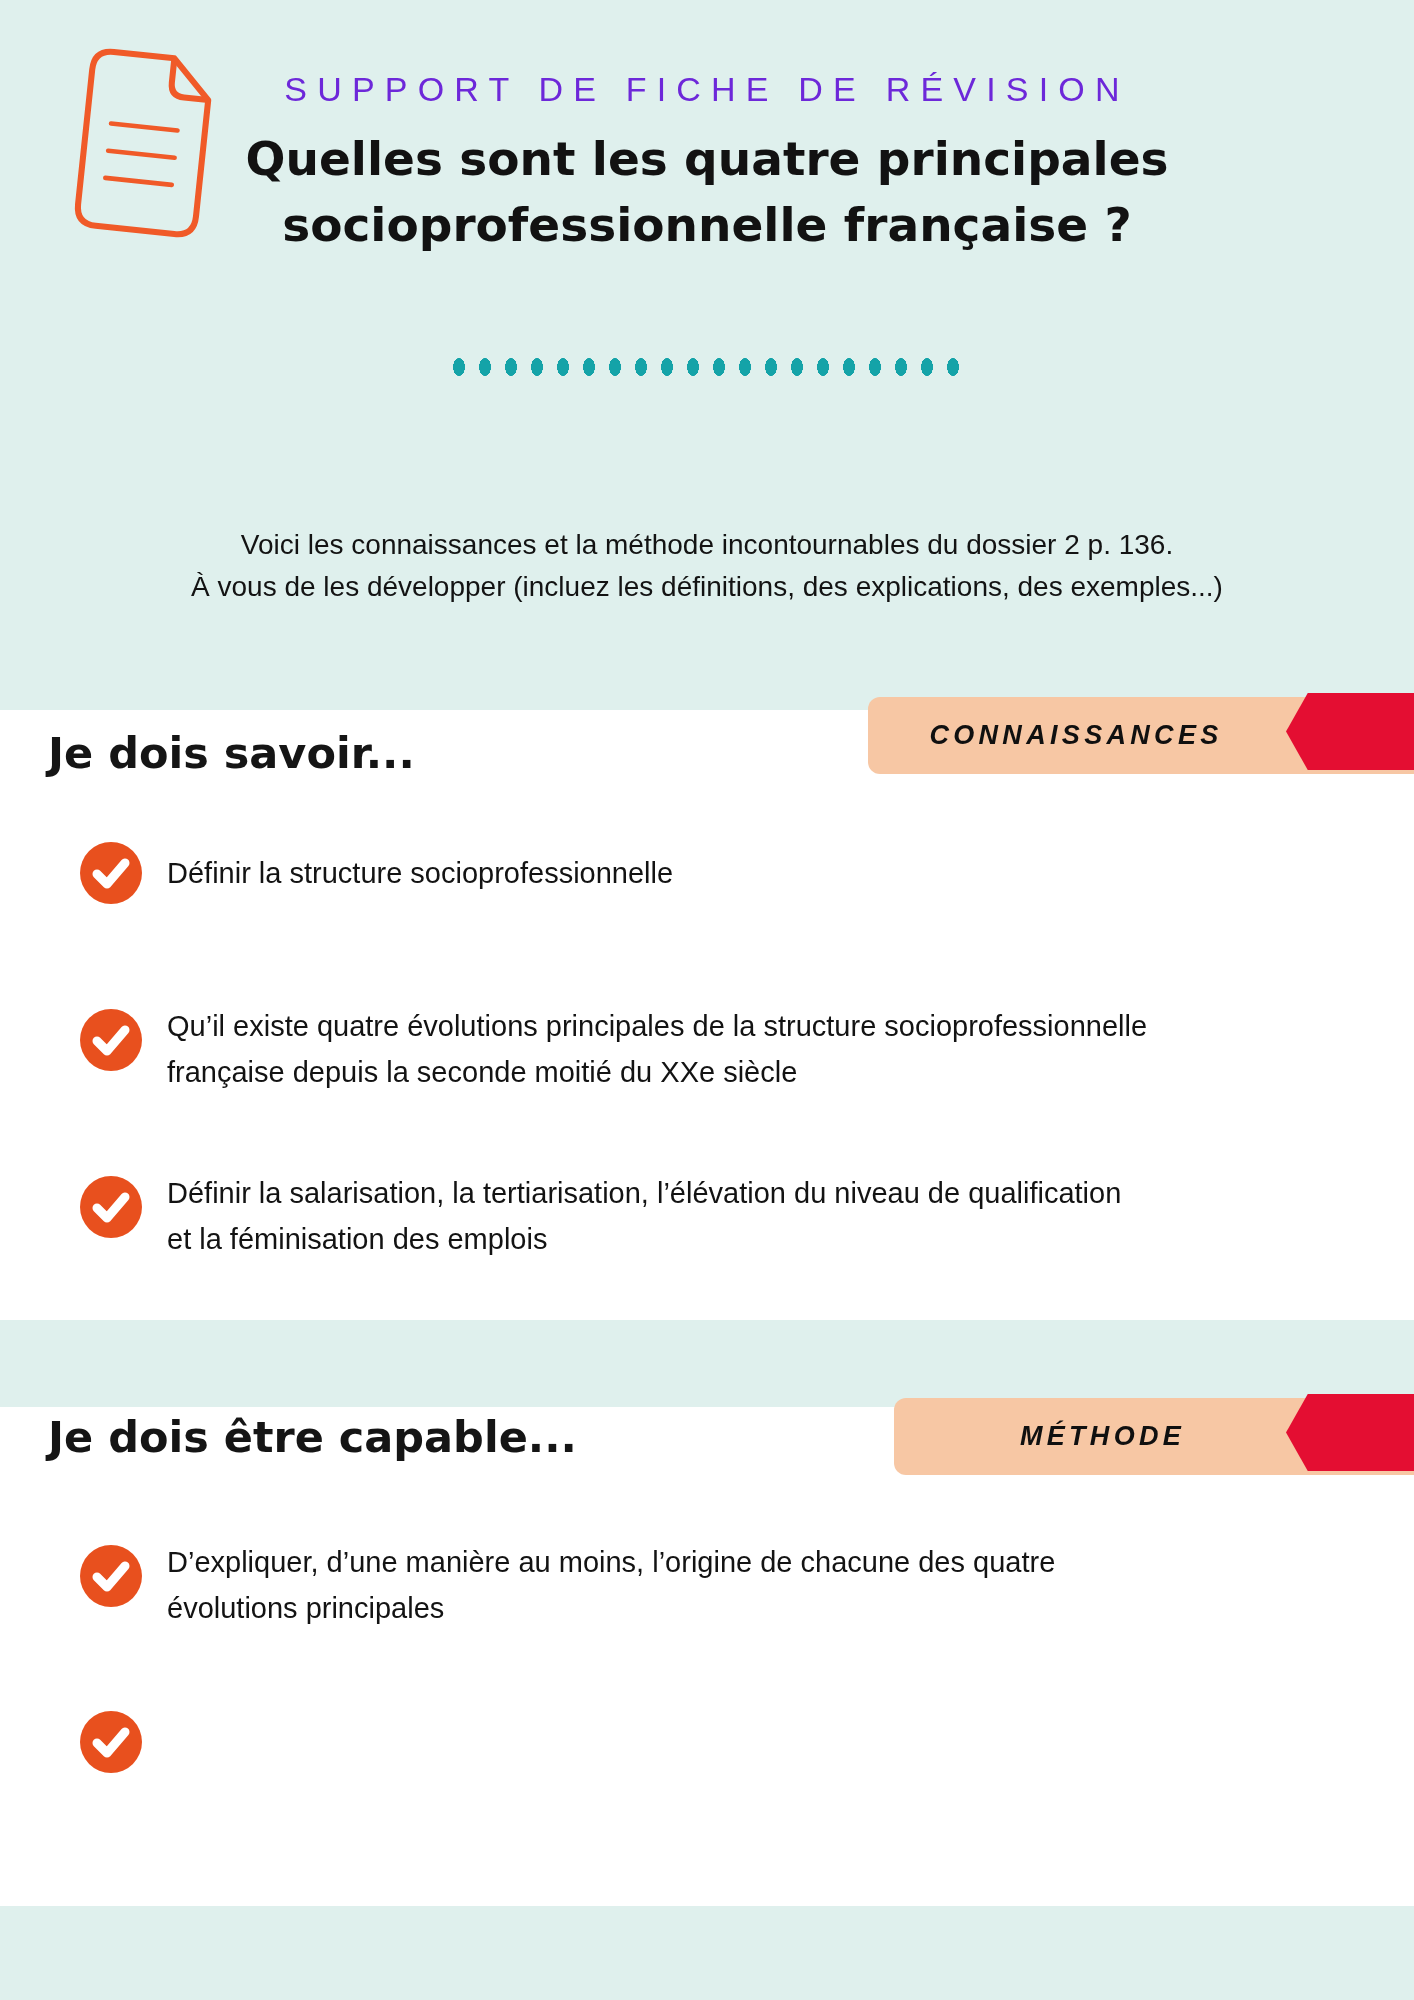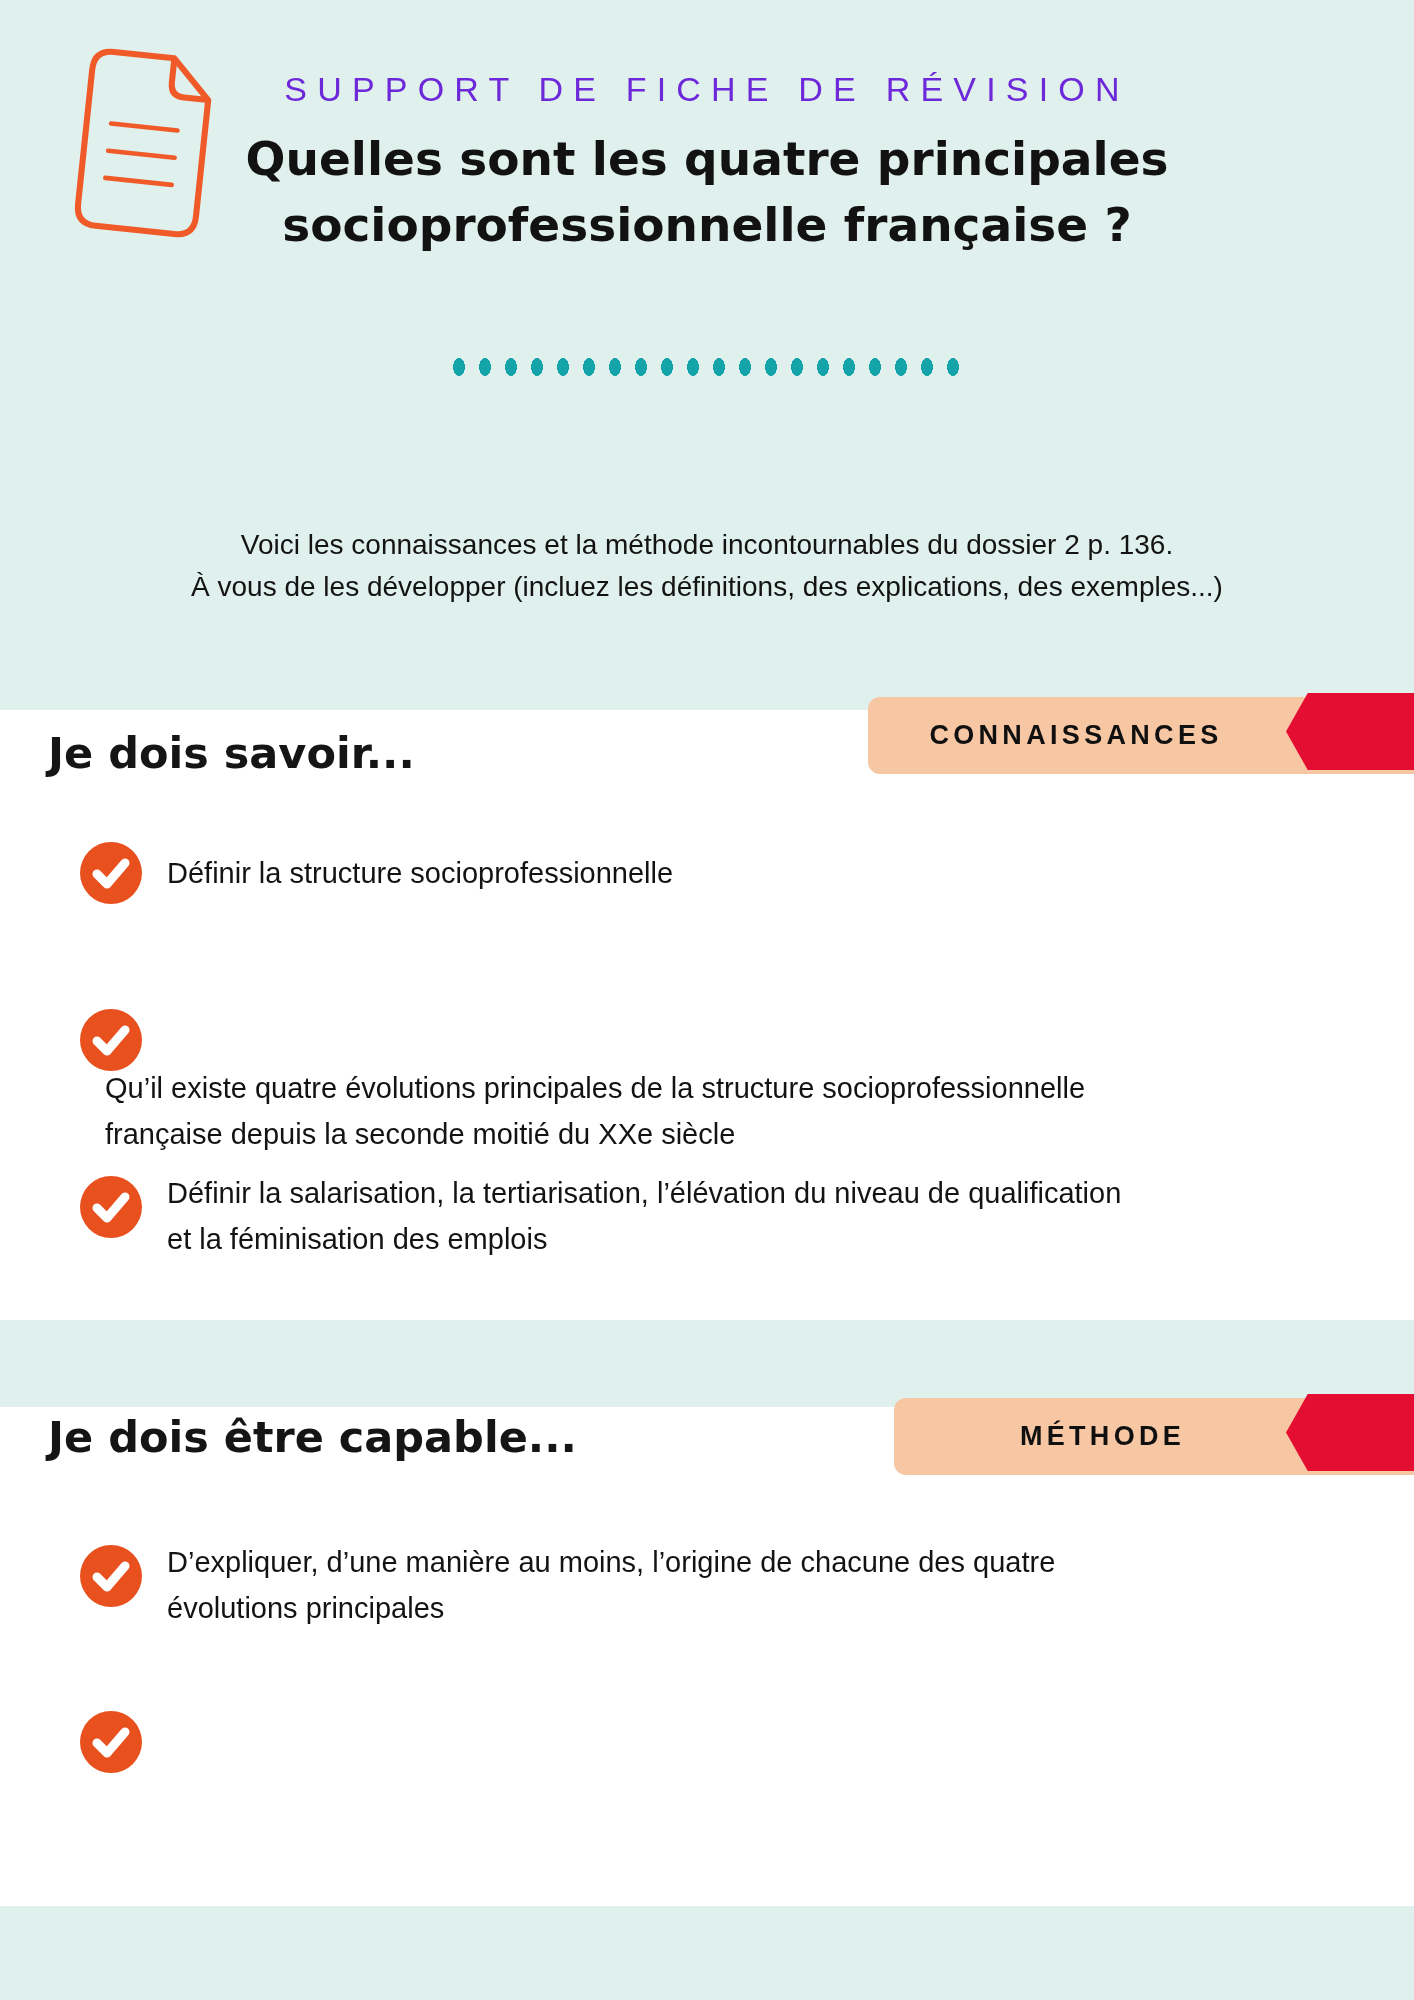--- a/index.html
+++ b/index.html
@@ -52,21 +52,21 @@
     position:absolute;left:48px;
     font-family:"DejaVu Sans", sans-serif;
     font-weight:700;font-size:43px;color:#151515;
   }
   .sec-heading.h1{top:728px;}
   .sec-heading.h2{top:1412px;}
   
   .badge{
     position:absolute;height:77px;background:#f7c7a4;
     border-radius:12px 0 0 12px;
-    display:flex;align-items:center;justify-content:center;
+    display:flex;align-items:center;justify-content:center;font-style:italic;
   }
   .badge .badge-label{
     font-weight:700;font-size:27px;letter-spacing:0.16em;color:#101010;
     padding-right:130px;
   }
   .badge.b1{left:868px;top:697px;right:0;}
   .badge.b2{left:894px;top:1398px;right:0;padding-left:27px;}
   .ribbon{
     position:absolute;width:128px;height:77px;background:#e40e32;
     clip-path:polygon(17% 0, 100% 0, 100% 100%, 17% 100%, 0 50%);
@@ -81,21 +81,21 @@
   .check{flex:0 0 62px;width:62px;height:62px;}
   .check svg{display:block;width:62px;height:62px;}
   .item-text{
     margin-left:25px;
     font-size:29px;line-height:46px;color:#131313;
   }
   .item.one-line .item-text{padding-top:8px;}
   .item.two-line .item-text{margin-top:-6px;}
   .item.three-line .item-text{margin-top:-2px;}
   .item.i1{top:842px;}
-  .item.i2{top:1009px;flex-direction:column;}
+  .item.i2{top:1009px;}
   .item.i3{top:1176px;}
   .item.i4{top:1545px;}
   .item.i5{top:1711px;}
 </style>
 </head>
 <body>
 
 <div class="page">
 
   <div class="doc-icon">

